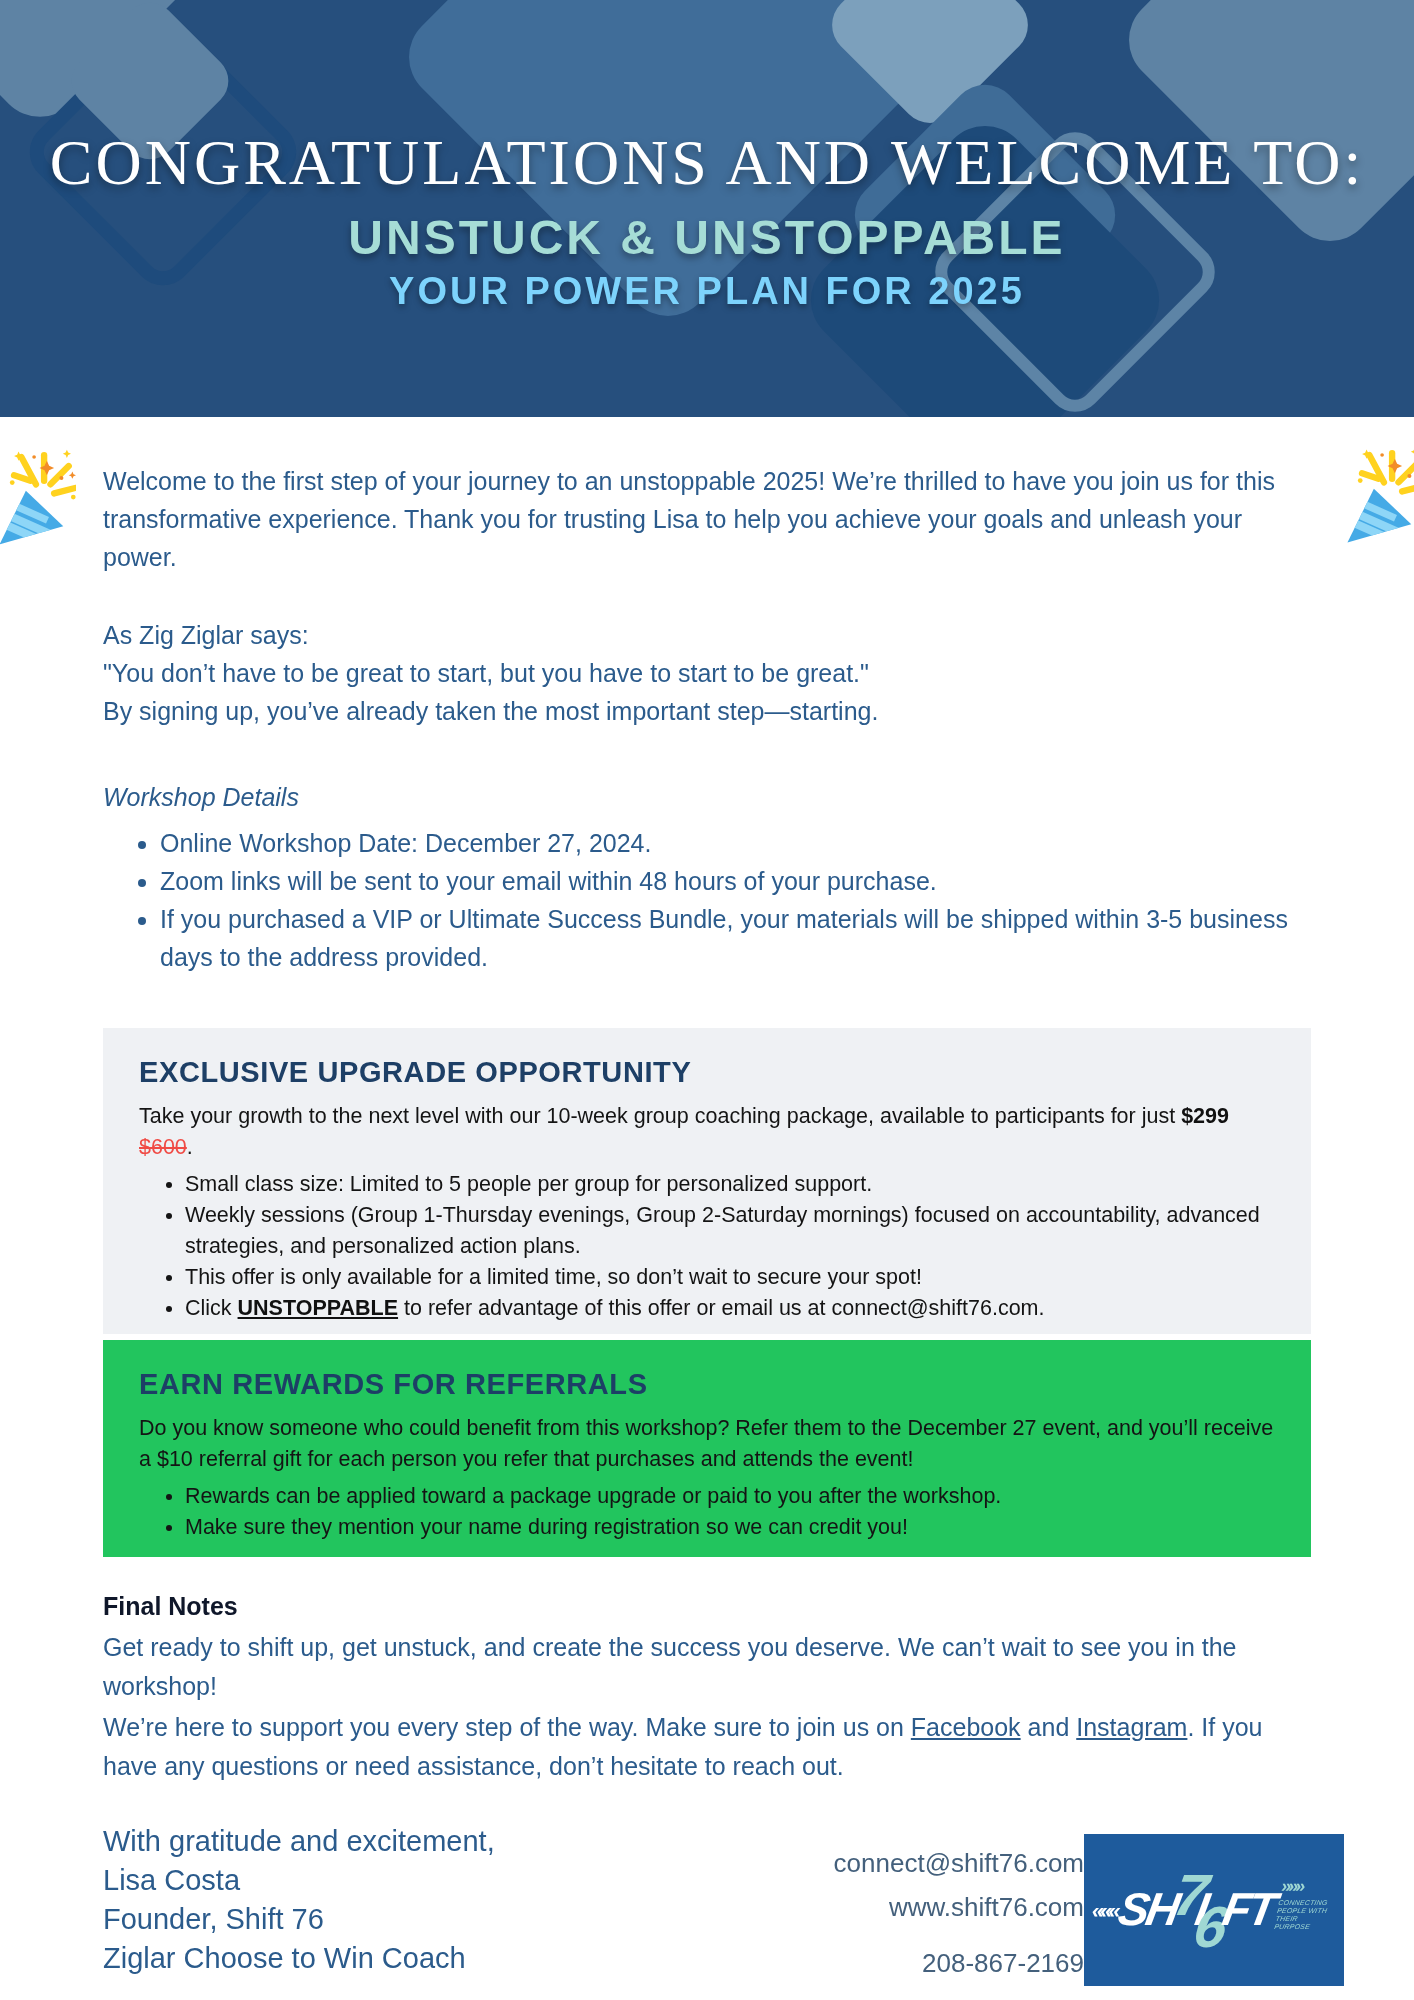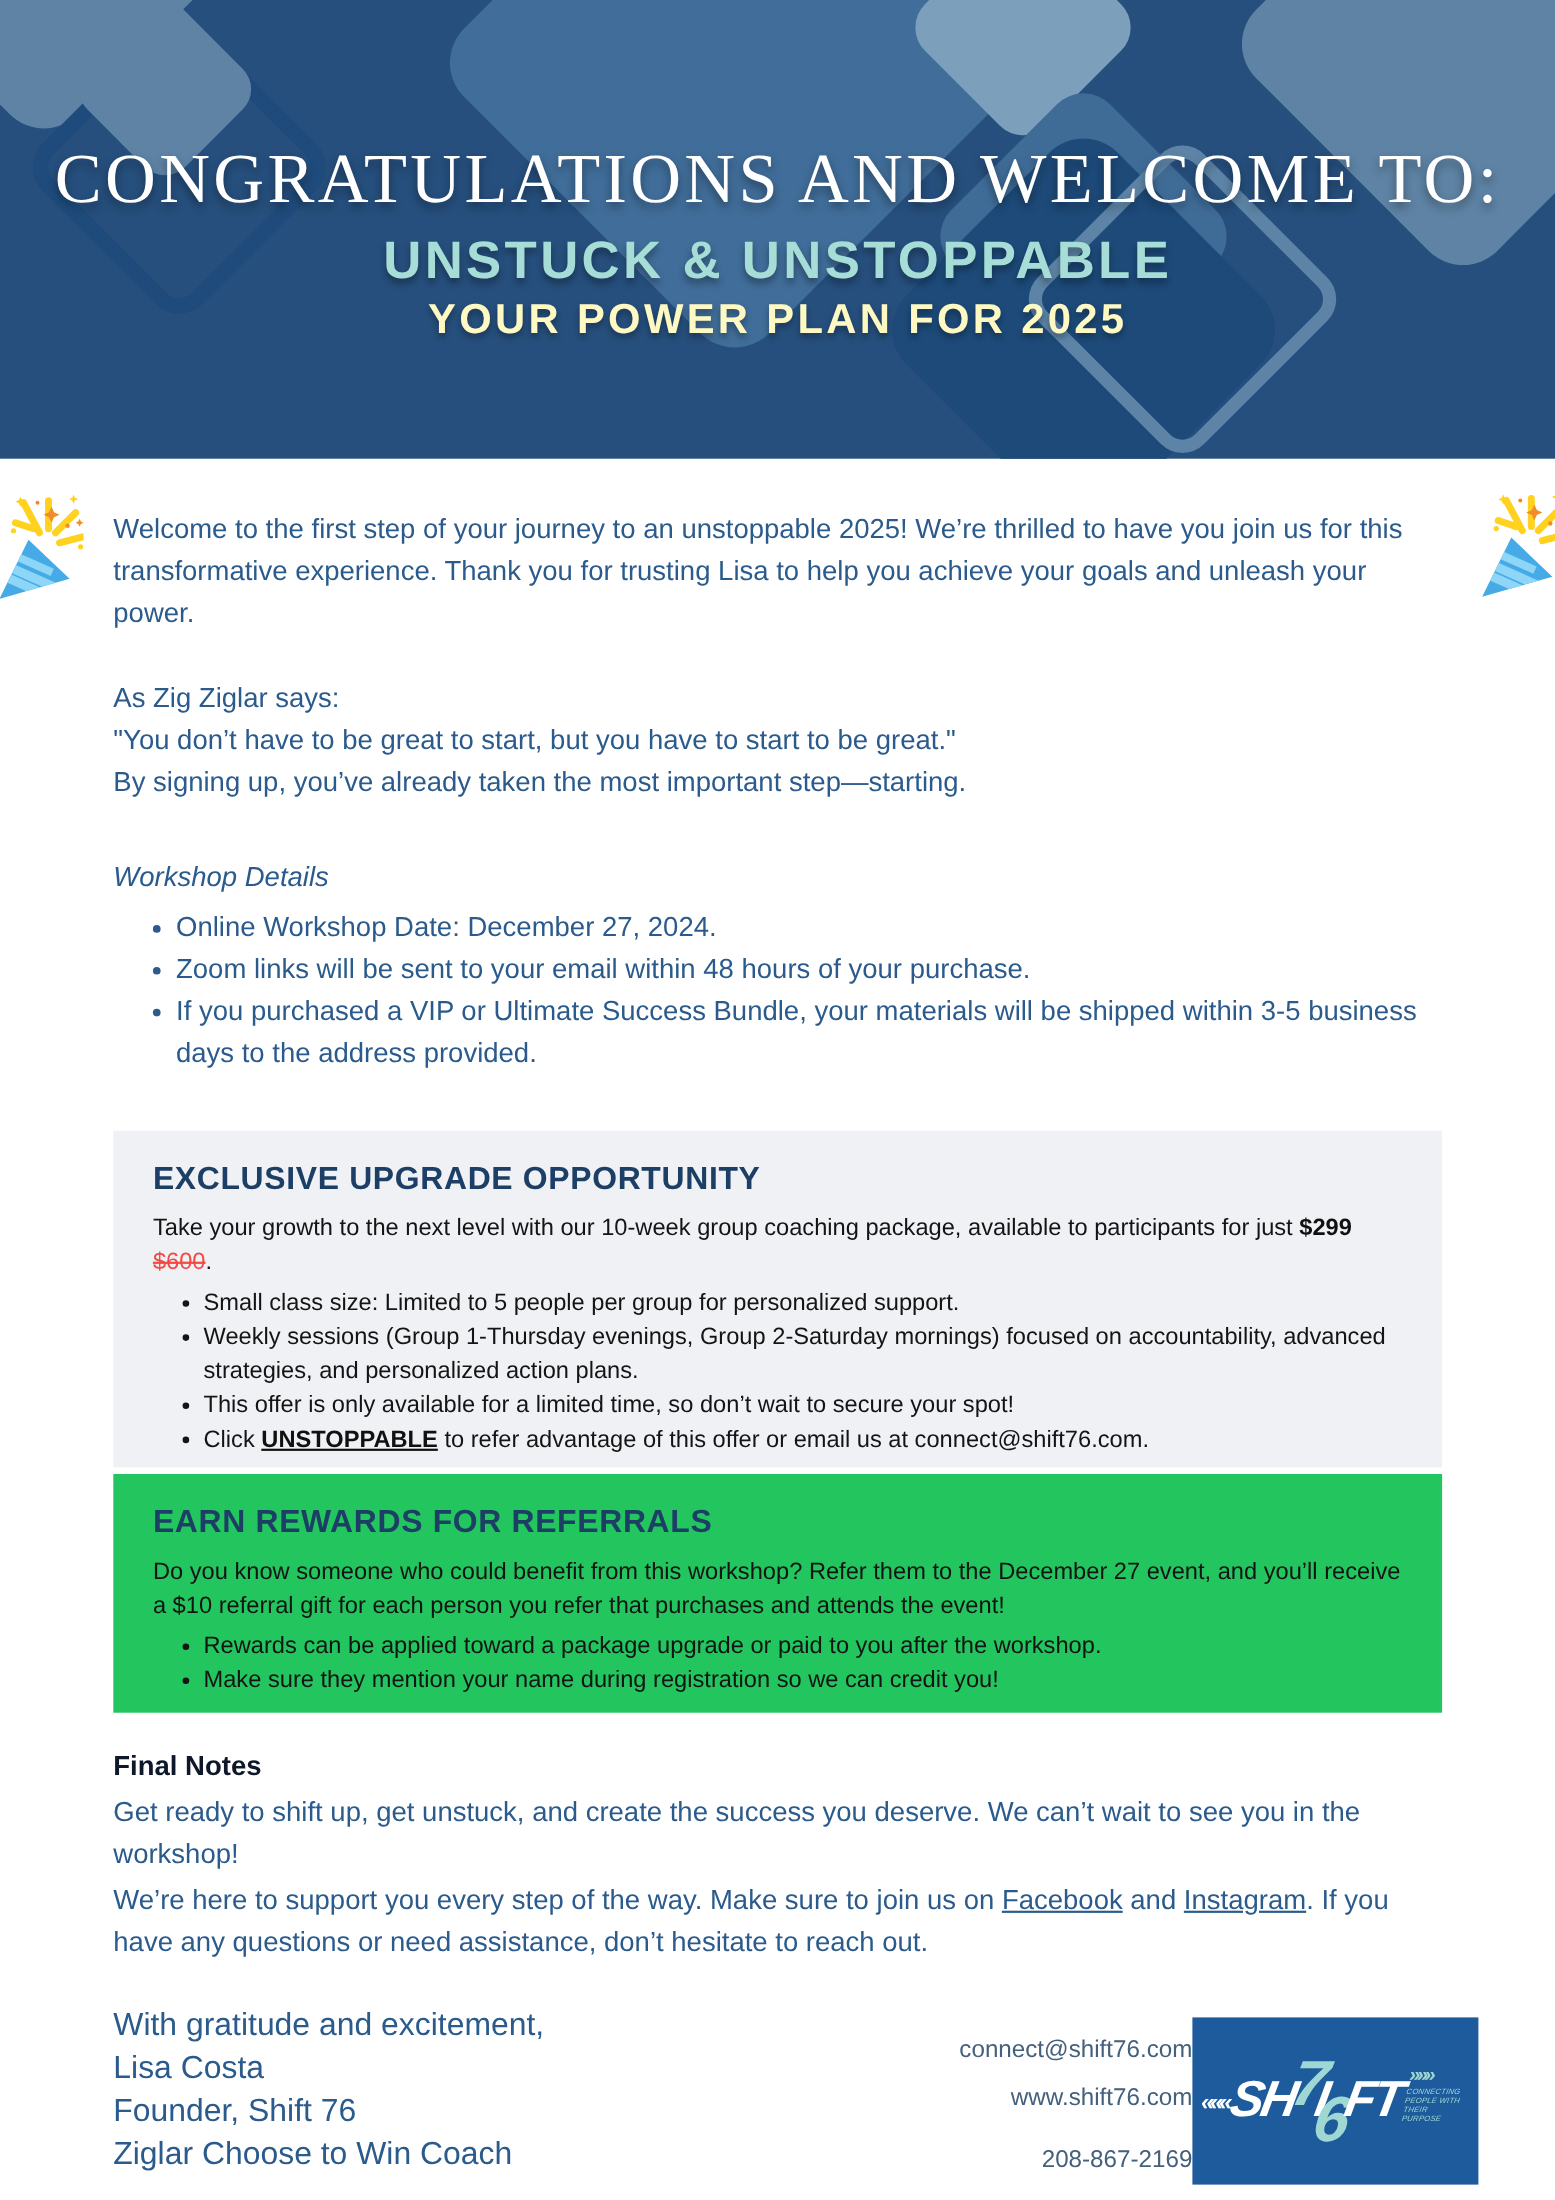--- a/index.html
+++ b/index.html
@@ -34,21 +34,21 @@
     font-size: 64px; letter-spacing: 3px; color: #ffffff;
     text-shadow: 0 4px 9px rgba(0,0,0,.38);
   }
   .hero-sub {
     margin: 10px 0 0; text-align: center; font-weight: 700;
     font-size: 48px; letter-spacing: 3px; color: #a6ddd6;
     text-shadow: 0 4px 7px rgba(0,0,0,.35);
   }
   .hero-tag {
     margin: 5px 0 0; text-align: center; font-weight: 700;
-    font-size: 38px; letter-spacing: 3px; color: #fef9c3;
+    font-size: 38px; letter-spacing: 3px; color: #7dd3fc;
     text-shadow: 0 3px 6px rgba(0,0,0,.35);
   }
 
   
   .txt { font-size: 25px; line-height: 38px; color: #2b5b8c; }
   .intro-p { margin: 45px 103px 0; }
   .popper { position: absolute; z-index: 6; }
   .popper-left { left: -6px; top: 442px; }
   .popper-right { right: -10px; top: 440px; }
 
@@ -78,21 +78,21 @@
   .final h3 { margin: 0; font-size: 25px; line-height: 39px; color: #0f172a; font-weight: 700; }
   .final p { margin: 2px 0 0; font-size: 25px; line-height: 39px; }
   .inline-link { text-decoration: underline; color: #2b5b8c; cursor: pointer; }
 
   
   .footer { position: relative; margin: 36px 0 0; height: 260px; }
   .signature { margin: 0 103px; font-size: 29px; line-height: 39px; }
   .signature p { margin: 0; }
   .contact {
     position: absolute; top: 26px; right: 330px; text-align: right;
-    font-size: 22px; color: #44607c; line-height: 30px;
+    font-size: 26px; color: #44607c; line-height: 30px;
   }
   .contact .c-line { margin: 0 0 14px; }
   .contact .c-phone { margin-top: 26px; }
 
   .logo-box {
     position: absolute; top: 12px; right: 70px;
     width: 260px; height: 152px; background: #1e5b9c;
     display: flex; align-items: center; justify-content: center;
   }
   .logo-inner { display: flex; align-items: center; transform: skewX(-10deg); }

